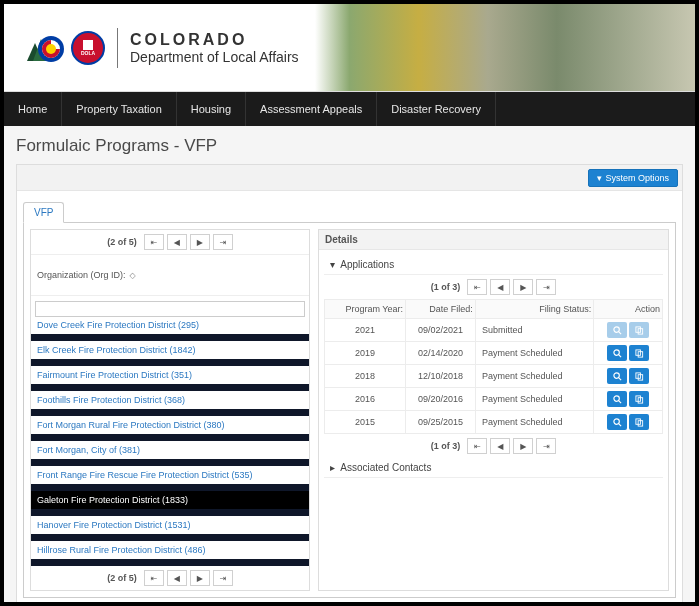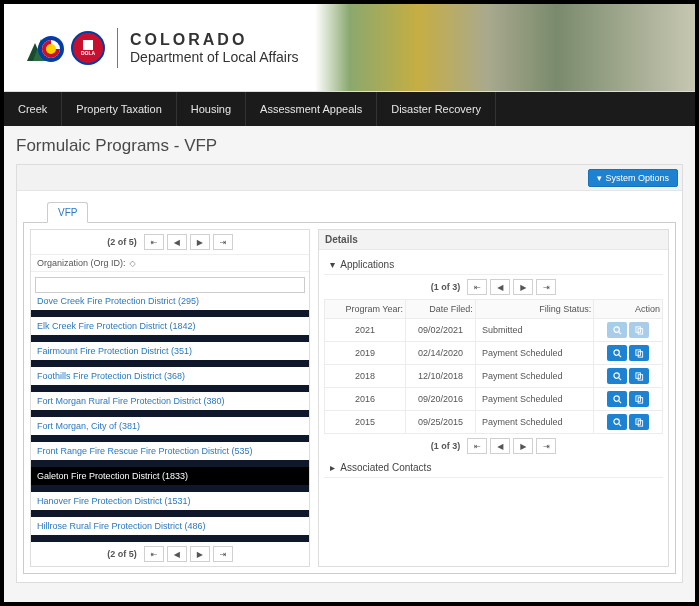--- a/index.html
+++ b/index.html
@@ -16,29 +16,29 @@
   .banner-text .t1 { font-size: 16px; font-weight: 700; letter-spacing: 3px; color: #333; }
   .banner-text .t2 { font-size: 14px; color: #333; }
   nav.topnav { background: #1b1b1b; display: flex; height: 34px; }
   nav.topnav a { color: #e6e6e6; font-size: 11px; display: flex; align-items: center; padding: 0 14px; border-right: 1px solid #333; text-decoration: none; cursor: pointer; }
   .content { padding: 10px 12px; flex: 1; overflow: hidden; }
   h1.page-title { font-size: 17px; font-weight: 400; color: #4a4a4a; margin-bottom: 8px; }
   .page-panel { border: 1px solid #ddd; background: #fff; }
   .page-panel-header { height: 26px; background: #f2f2f2; border-bottom: 1px solid #e5e5e5; display: flex; justify-content: flex-end; align-items: center; padding: 0 4px; }
   .sys-options { background: #1d82d1; color: #fff; border: 1px solid #1672ba; border-radius: 2px; font-size: 9px; padding: 3px 8px; cursor: pointer; display: flex; align-items: center; gap: 4px; }
   .tabs { margin-top: 6px; }
-  .tab { border: 1px solid #ccc; border-bottom: 1px solid #fff; border-radius: 3px 3px 0 0; padding: 4px 10px; font-size: 10px; color: #2b78c1; background: #fff; display: inline-block; position: relative; top: 1px; margin-left: 24px; }
+  .tab { border: 1px solid #ccc; border-bottom: 1px solid #fff; border-radius: 3px 3px 0 0; padding: 4px 10px; font-size: 10px; color: #2b78c1; background: #fff; display: inline-block; position: relative; top: 1px; }
   .tab-body { border: 1px solid #ccc; background: #fff; padding: 6px; display: flex; gap: 8px; }
   .left-panel { border: 1px solid #ddd; width: 280px; }
   .right-panel { border: 1px solid #ddd; flex: 1; }
   .panel-head { background: #f3f3f3; border-bottom: 1px solid #e7e7e7; font-size: 10px; font-weight: bold; color: #555; padding: 4px 6px; }
   .pager { display: flex; justify-content: center; align-items: center; gap: 3px; padding: 4px; font-size: 9px; color: #555; }
   .pager-label { font-weight: bold; margin-right: 4px; }
   .pager-btn { border: 1px solid #d0d0d0; background: #fff; width: 20px; height: 16px; display: flex; align-items: center; justify-content: center; font-size: 8px; cursor: pointer; color: #555; }
-  .org-header { display: flex; align-items: flex-end; font-size: 9px; color: #555; border-top: 1px solid #eee; border-bottom: 1px solid #eee; padding: 3px 6px; gap: 4px; }
+  .org-header { display: flex; align-items: flex-end; font-size: 9px; color: #555; border-top: 1px solid #eee; border-bottom: 1px solid #eee; padding: 15px 6px; gap: 4px; }
   .sort-icon { font-size: 8px; color: #888; }
   .org-input { height: 20px; padding: 2px 4px; }
   .org-input input { width: 100%; height: 16px; border: 1px solid #ccc; font-size: 9px; padding: 1px 3px; }
   ul.org-list { list-style: none; }
   ul.org-list li { font-size: 9px; color: #2b78c1; padding: 4px 6px; border-bottom: 7px solid #0f172a; cursor: pointer; }
   ul.org-list li.selected { background: #000000; color: #fff; }
   .accordion-row { font-size: 10px; color: #444; padding: 4px 6px; border-bottom: 1px solid #eee; cursor: pointer; }
   .accordion-row .caret { display: inline-block; width: 8px; }
   .app-table { width: 100%; border-collapse: collapse; font-size: 9px; color: #555; }
   .app-table th { background: #fafafa; border: 1px solid #ececec; padding: 4px 2px; font-weight: normal; text-align: right; }
@@ -69,21 +69,21 @@
       </div>
       <div class="divider"></div>
       <div class="banner-text">
         <div class="t1">COLORADO</div>
         <div class="t2">Department of Local Affairs</div>
       </div>
     </div>
   </div>
 
   <nav class="topnav">
-    <a>Creek</a>
+    <a>Home</a>
     <a>Property Taxation</a>
     <a>Housing</a>
     <a>Assessment Appeals</a>
     <a>Disaster Recovery</a>
   </nav>
 
   <div class="content">
     <h1 class="page-title">Formulaic Programs - VFP</h1>
 
     <div class="page-panel">

